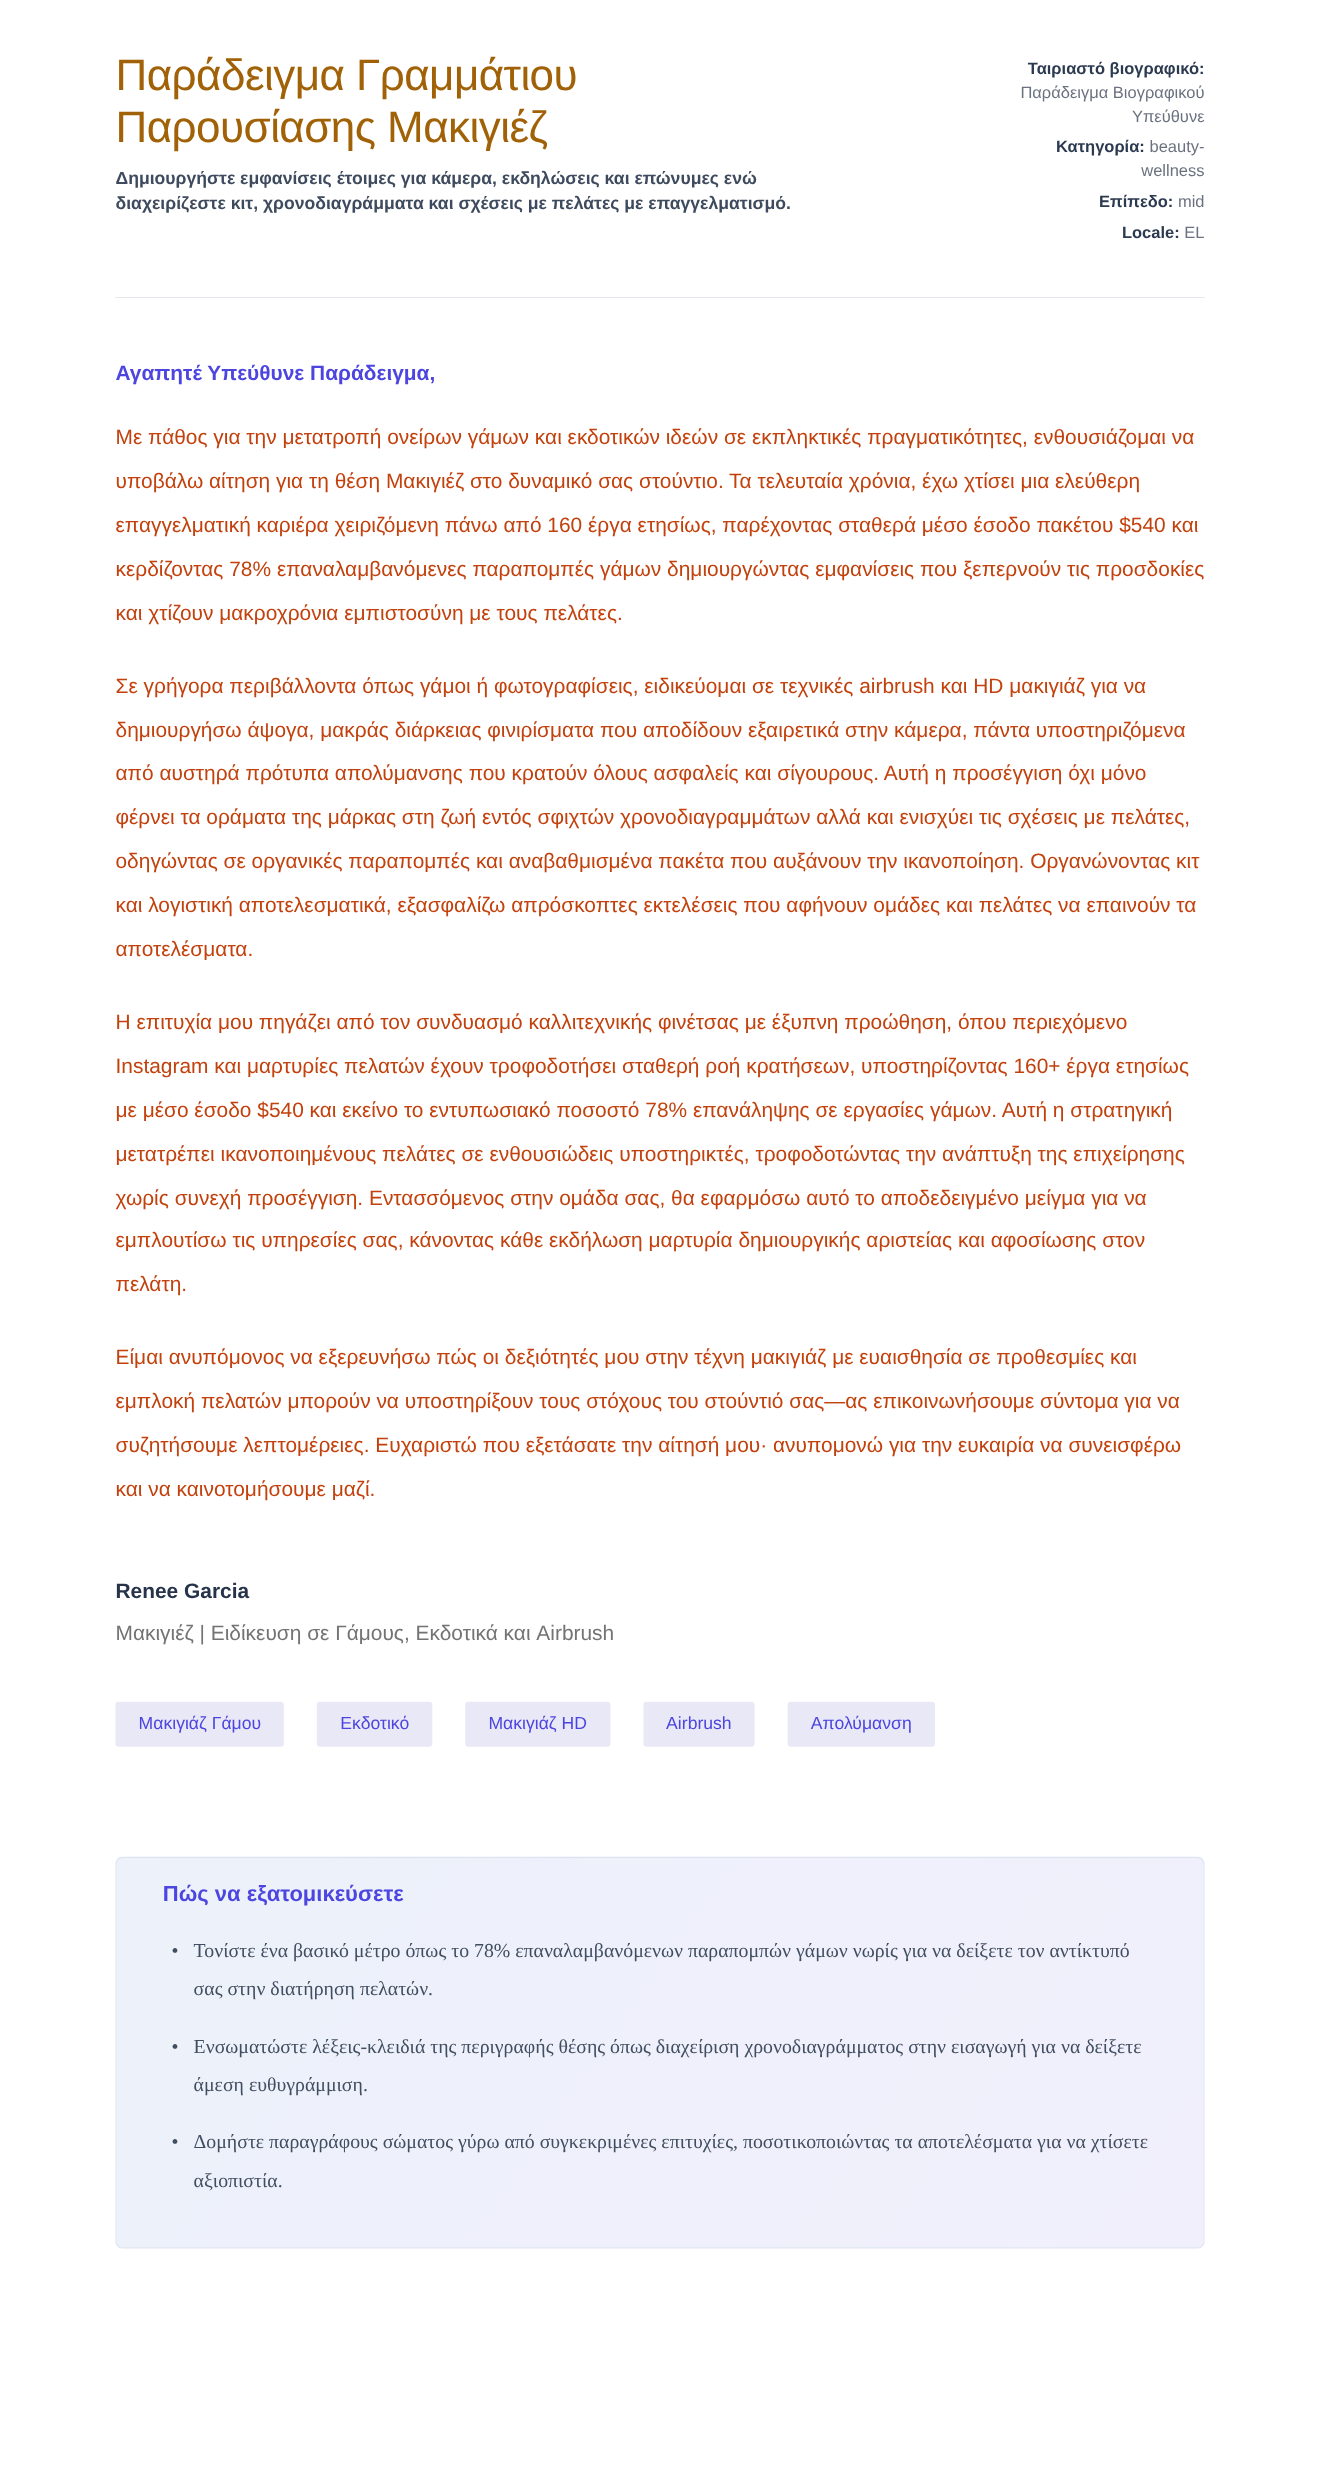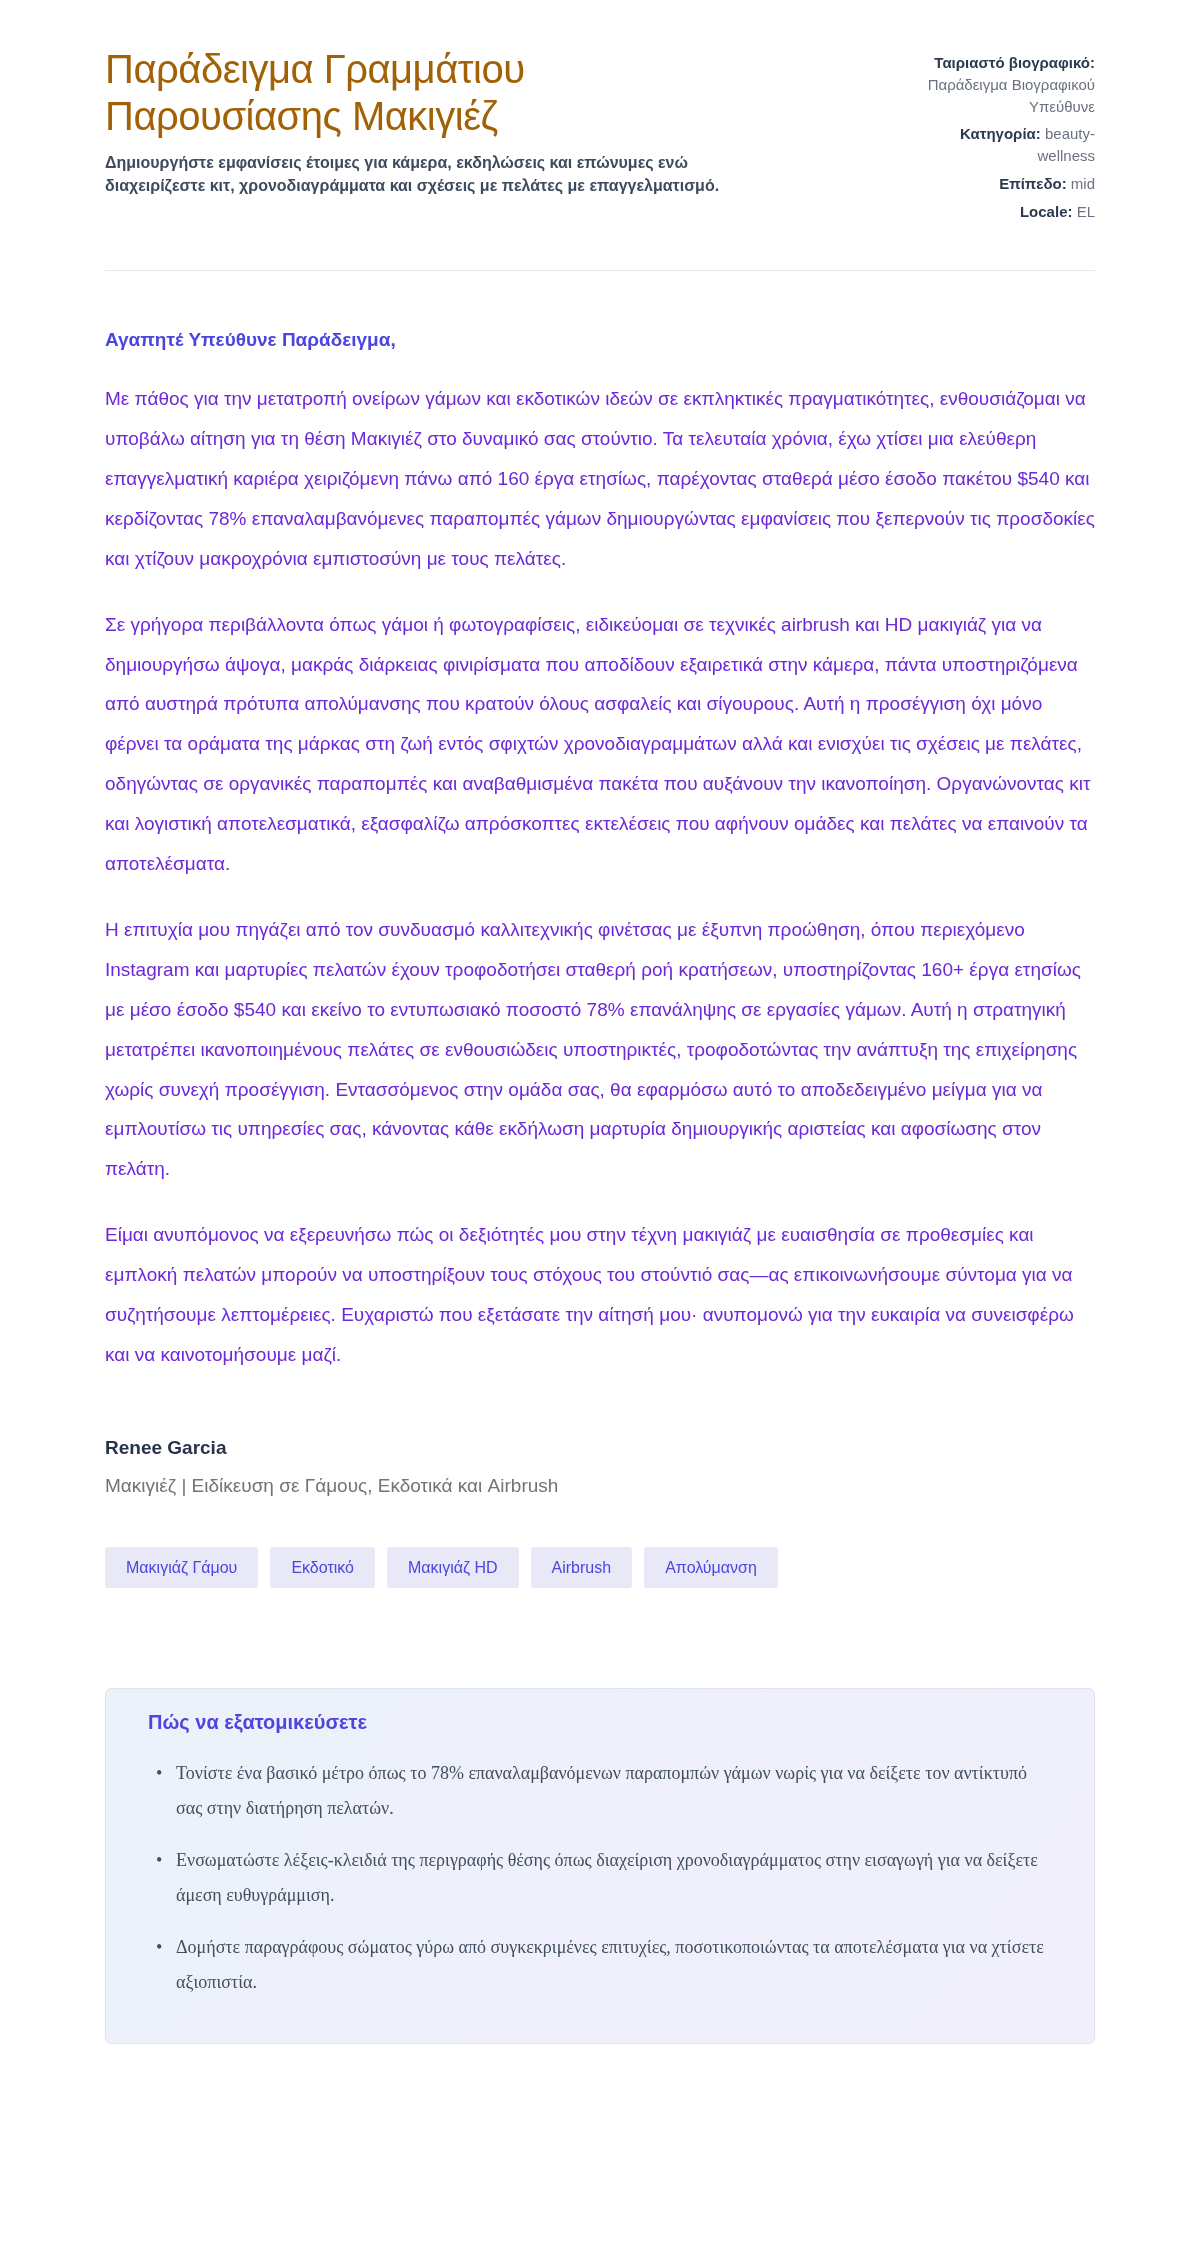--- a/index.html
+++ b/index.html
@@ -59,40 +59,40 @@
   .letter { padding-top: 58px; }
   .salutation {
     font-size: 19px;
     font-weight: 700;
     color: #4c45e0;
     margin-bottom: 28px;
   }
   .para {
     font-size: 19px;
     line-height: 2.1;
-    color: #6d28d9;
+    color: #c2410c;
     margin-bottom: 26px;
   }
   .sig-name {
     margin-top: 62px;
     font-size: 19px;
     font-weight: 700;
     color: #27334a;
   }
   .sig-role {
     margin-top: 16px;
     font-size: 19px;
     color: #737373;
   }
 
   
   .tags {
     margin-top: 50px;
     display: flex;
-    gap: 12px;
+    gap: 30px;
     flex-wrap: wrap;
   }
   .tag {
     display: inline-block;
     background: #e9e8f7;
     color: #4c45e0;
     font-size: 16px;
     padding: 11px 21px;
     border-radius: 3px;
     line-height: 1.2;

